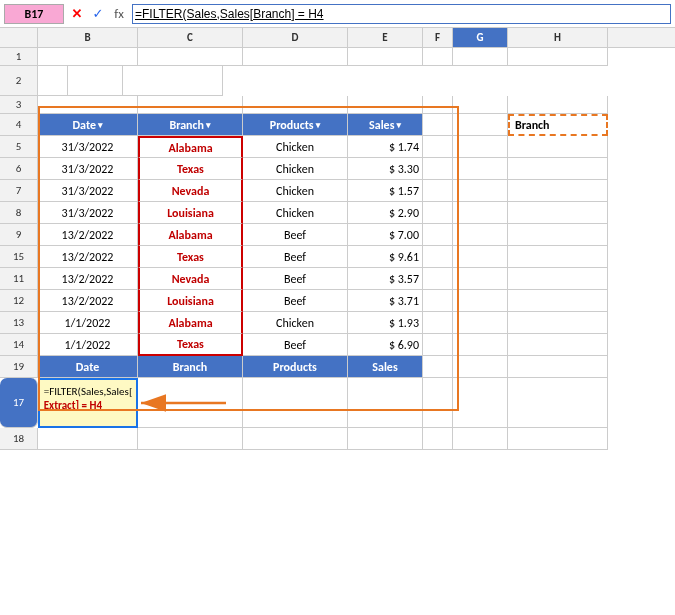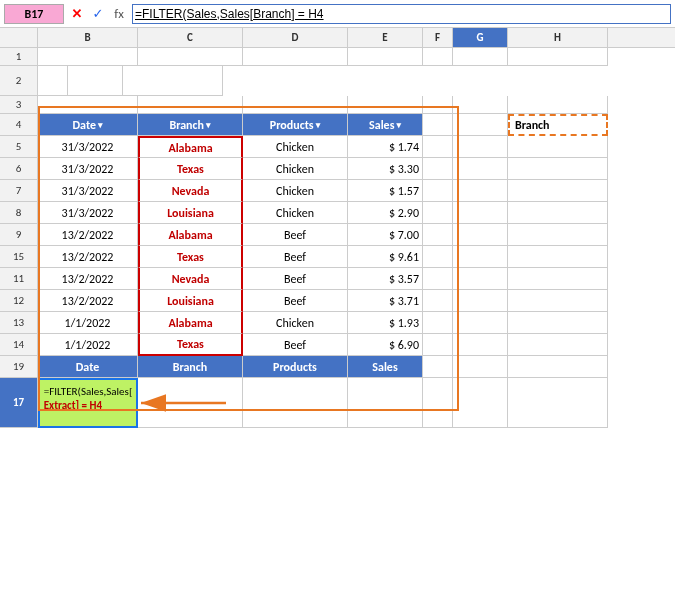--- a/index.html
+++ b/index.html
@@ -204,21 +204,22 @@
 
     
     .active-cell {
       border: 2px solid #1a73e8 !important;
     }
 
     
     .active-row-num {
       background: #4472c4 !important;
       color: #fff !important;
-      font-weight: bold;
+      font-weight: normal;
+      border-radius: 7px;
     }
     .active-col-header {
       background: #4472c4 !important;
       color: #fff !important;
     }
 
     .merged-title {
       width: 420px;
       min-width: 420px;
     }
@@ -494,21 +495,21 @@
         <div class="cell col-e bottom-header-cell">
             <span>Sales</span>
           </div>
         <div class="cell col-f"></div>
         <div class="cell col-g"></div>
         <div class="cell col-h"></div>
       </div>
 
       <div class="row row-h50">
         <div class="row-num active-row-num">17</div>
-        <div class="cell col-b active-cell" style="align-items:flex-start; padding:3px; background:#bef264; position:relative;">
+        <div class="cell col-b active-cell" style="align-items:flex-start; padding:3px; background:#fef9c3; position:relative;">
           <div class="formula-cell-content">
             <span>=FILTER(Sales,Sales[</span><br>
             <span class="red-text">Extract] = H4</span>
           </div>
         </div>
         <div class="cell col-c" style="position:relative;">
 
           <svg width="100" height="30" style="position:absolute;left:-2px;top:10px;">
             <defs>
               <marker id="arrowhead" markerWidth="10" markerHeight="7" refX="10" refY="3.5" orient="auto">
@@ -518,20 +519,30 @@
             <line x1="90" y1="15" x2="5" y2="15" stroke="#e87722" stroke-width="2.5" marker-end="url(#arrowhead)"></line>
           </svg>
         </div>
         <div class="cell col-d"></div>
         <div class="cell col-e"></div>
         <div class="cell col-f"></div>
         <div class="cell col-g"></div>
         <div class="cell col-h"></div>
       </div>
 
+      <div class="row row-h22">
+        <div class="row-num">18</div>
+        <div class="cell col-b"></div>
+        <div class="cell col-c"></div>
+        <div class="cell col-d"></div>
+        <div class="cell col-e"></div>
+        <div class="cell col-f"></div>
+        <div class="cell col-g"></div>
+        <div class="cell col-h"></div>
+      </div>
 
     </div>
   </div>
 
   <div class="orange-outline" style="top:28px; left:38px; width:421px; height:305px; top:106px;">
   </div>
 
 </div>
 
 </body></html>

